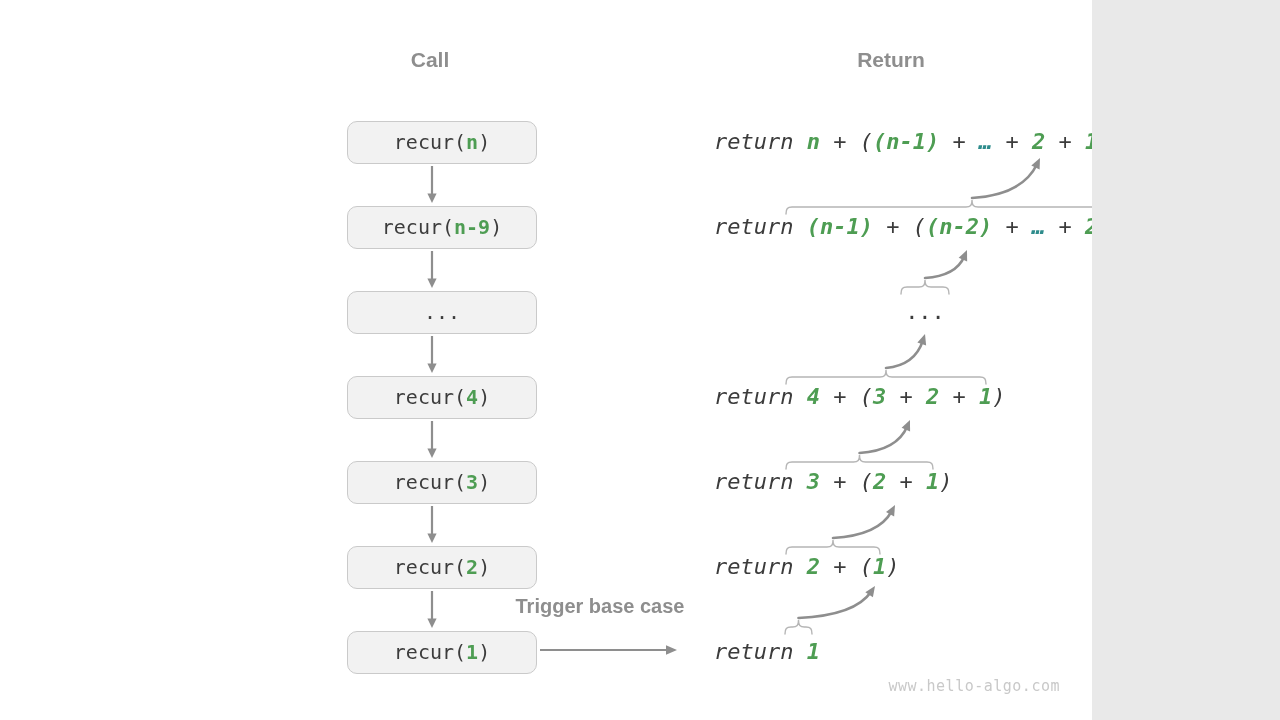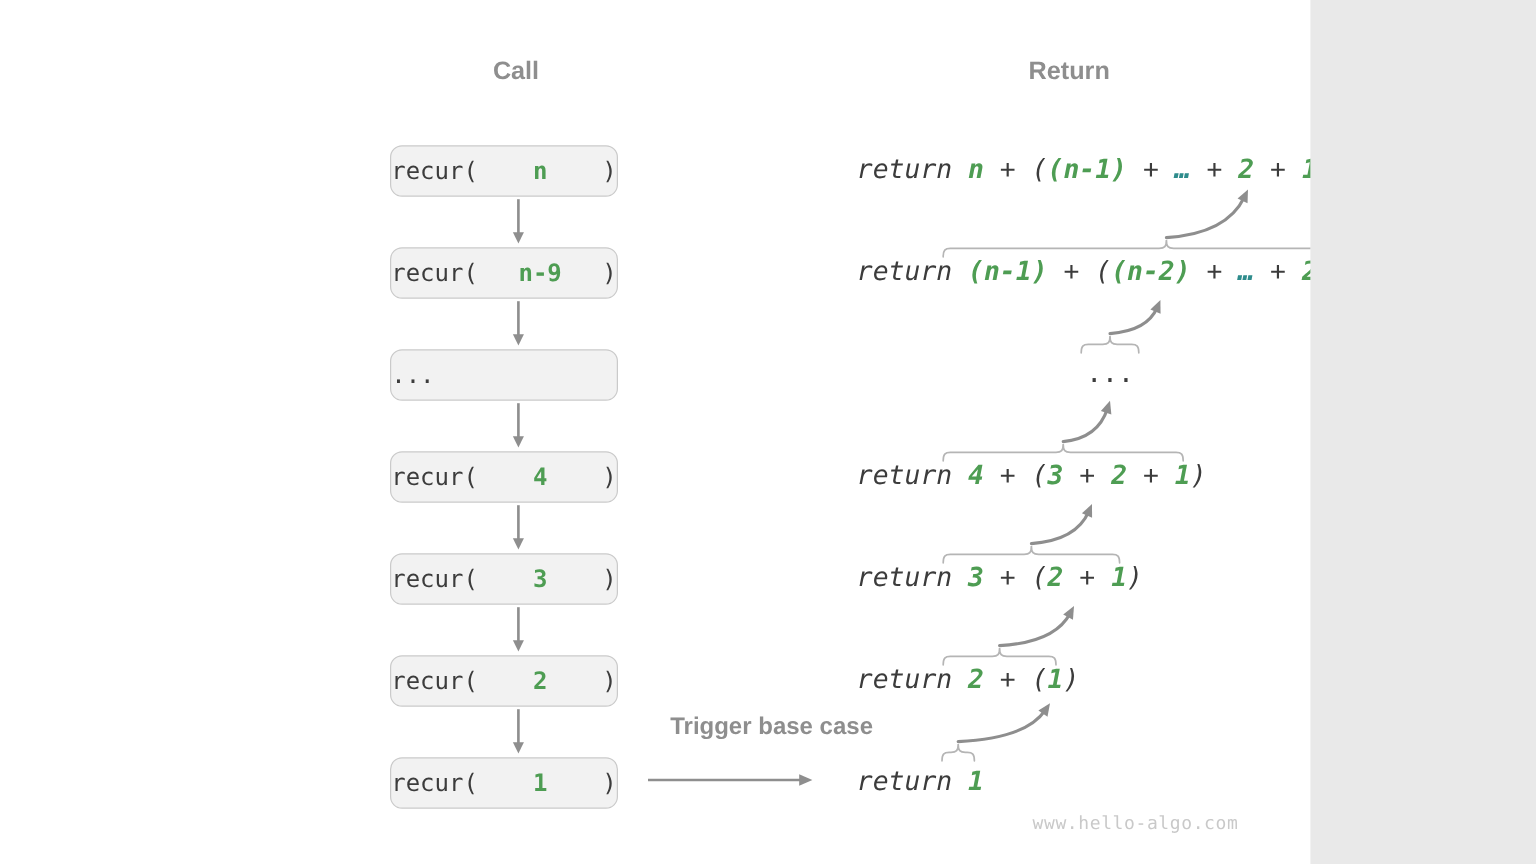--- a/index.html
+++ b/index.html
@@ -13,44 +13,44 @@
     overflow:hidden; font-family:"DejaVu Sans Mono", monospace;padding-left:28px;
   }
   .col-header{
     position:absolute; transform:translateX(-50%);
     font-family:"Liberation Sans", sans-serif; font-weight:bold;
     font-size:21px; color:var(--gray); white-space:nowrap;
   }
   #hdr-call{left:430px; top:48px;}
   #hdr-return{left:891px; top:48px;}
   .call-box{
-    position:absolute; left:325px; width:190px; height:43px;
+    position:absolute; left:347px; width:190px; height:43px;
     background:var(--box-fill); border:1.5px solid var(--box-border);
     border-radius:10px; box-sizing:border-box;
-    display:flex; align-items:center; justify-content:space-between;
+    display:flex; align-items:center; justify-content:center;
     font-size:20px; color:var(--code); white-space:pre;
   }
   .return-row{
     position:absolute; font-size:22px; line-height:30px;
     color:var(--code); white-space:pre;
   }
   .return-row.left{left:714px;font-style:italic;}
   .return-row.center{left:925px; transform:translateX(-50%);}
   .seg-code{color:var(--code);}
   .seg-green{color:var(--green); font-weight:bold;}
   .seg-teal{color:var(--teal); font-weight:bold;}
   .call-box .seg-green{font-weight:bold;}
   .trigger-label{
-    position:absolute; left:643px; top:595px; transform:translateX(-50%);
+    position:absolute; left:600px; top:595px; transform:translateX(-50%);
     font-family:"Liberation Sans", sans-serif; font-weight:bold;
     font-size:20px; color:var(--gray); white-space:nowrap;
   }
   #overlay{position:absolute; left:0; top:0; pointer-events:none;}
   .watermark{
-    position:absolute; right:60px; top:677px;
+    position:absolute; right:32px; top:677px;
     font-size:15px; color:var(--watermark); letter-spacing:0.5px;
   }
 </style>
 </head>
 <body>
 
 <div class="canvas">
   <div class="col-header" id="hdr-call">Call</div>
   <div class="col-header" id="hdr-return">Return</div>
 

